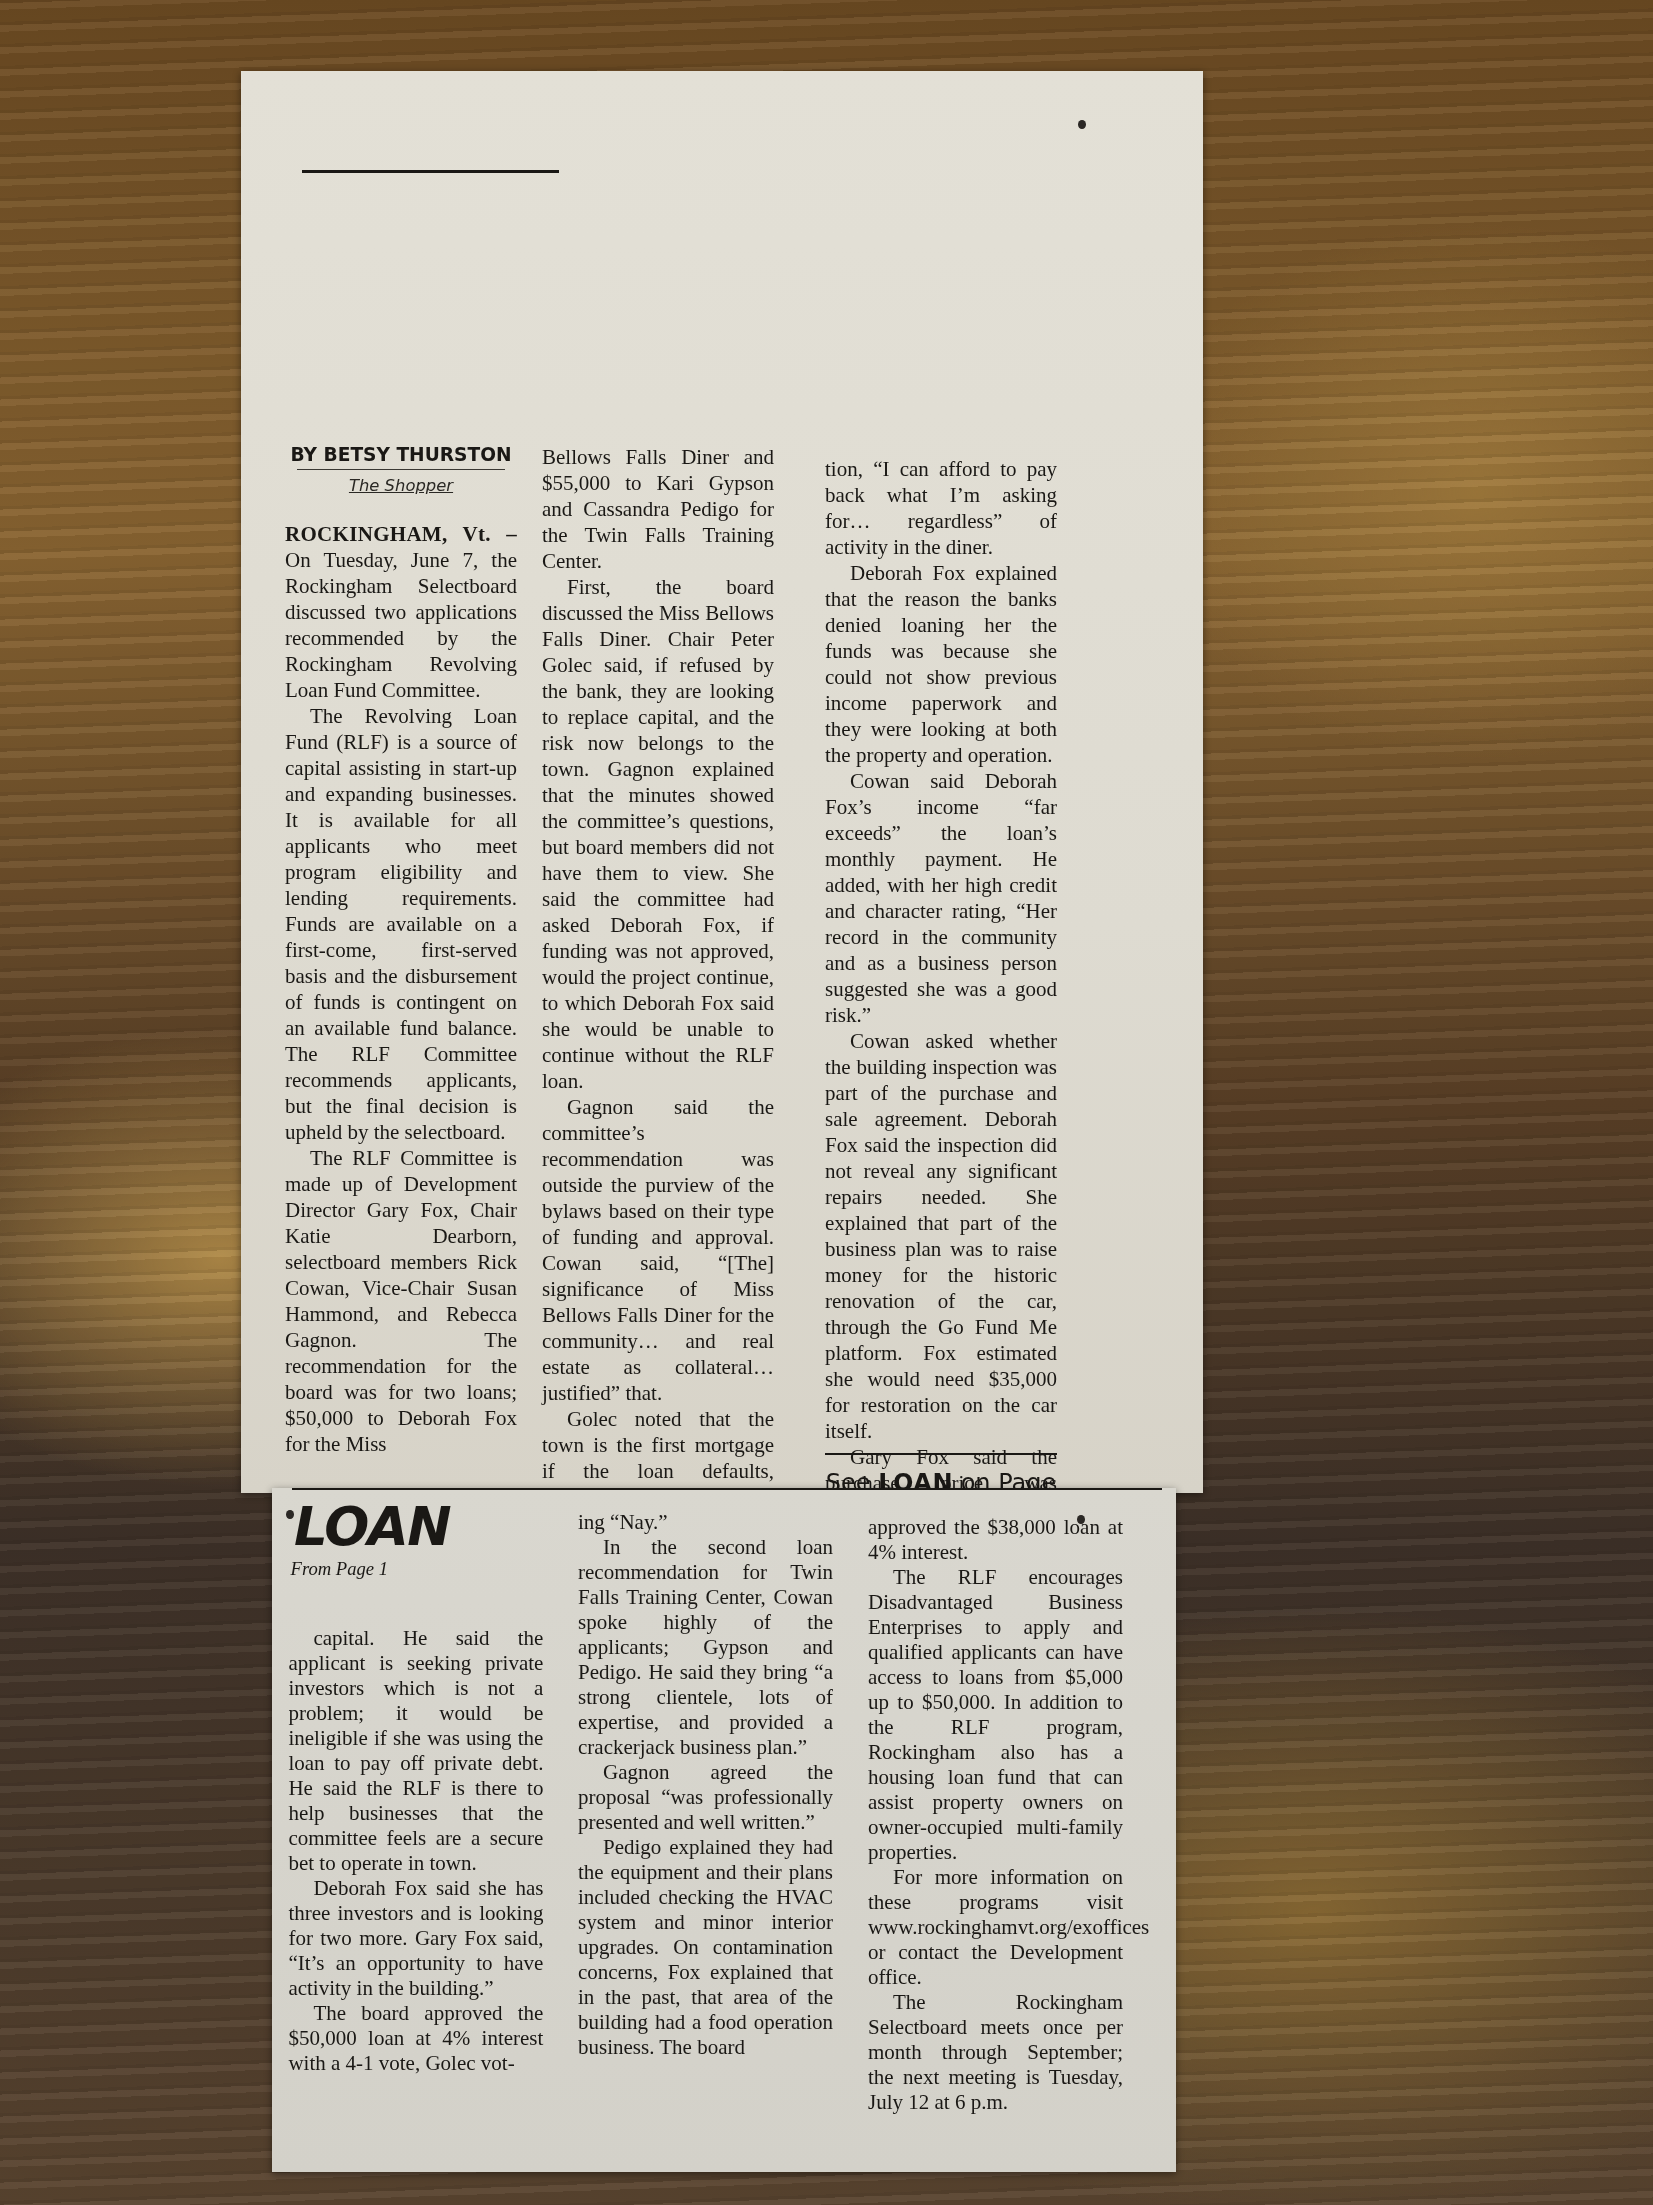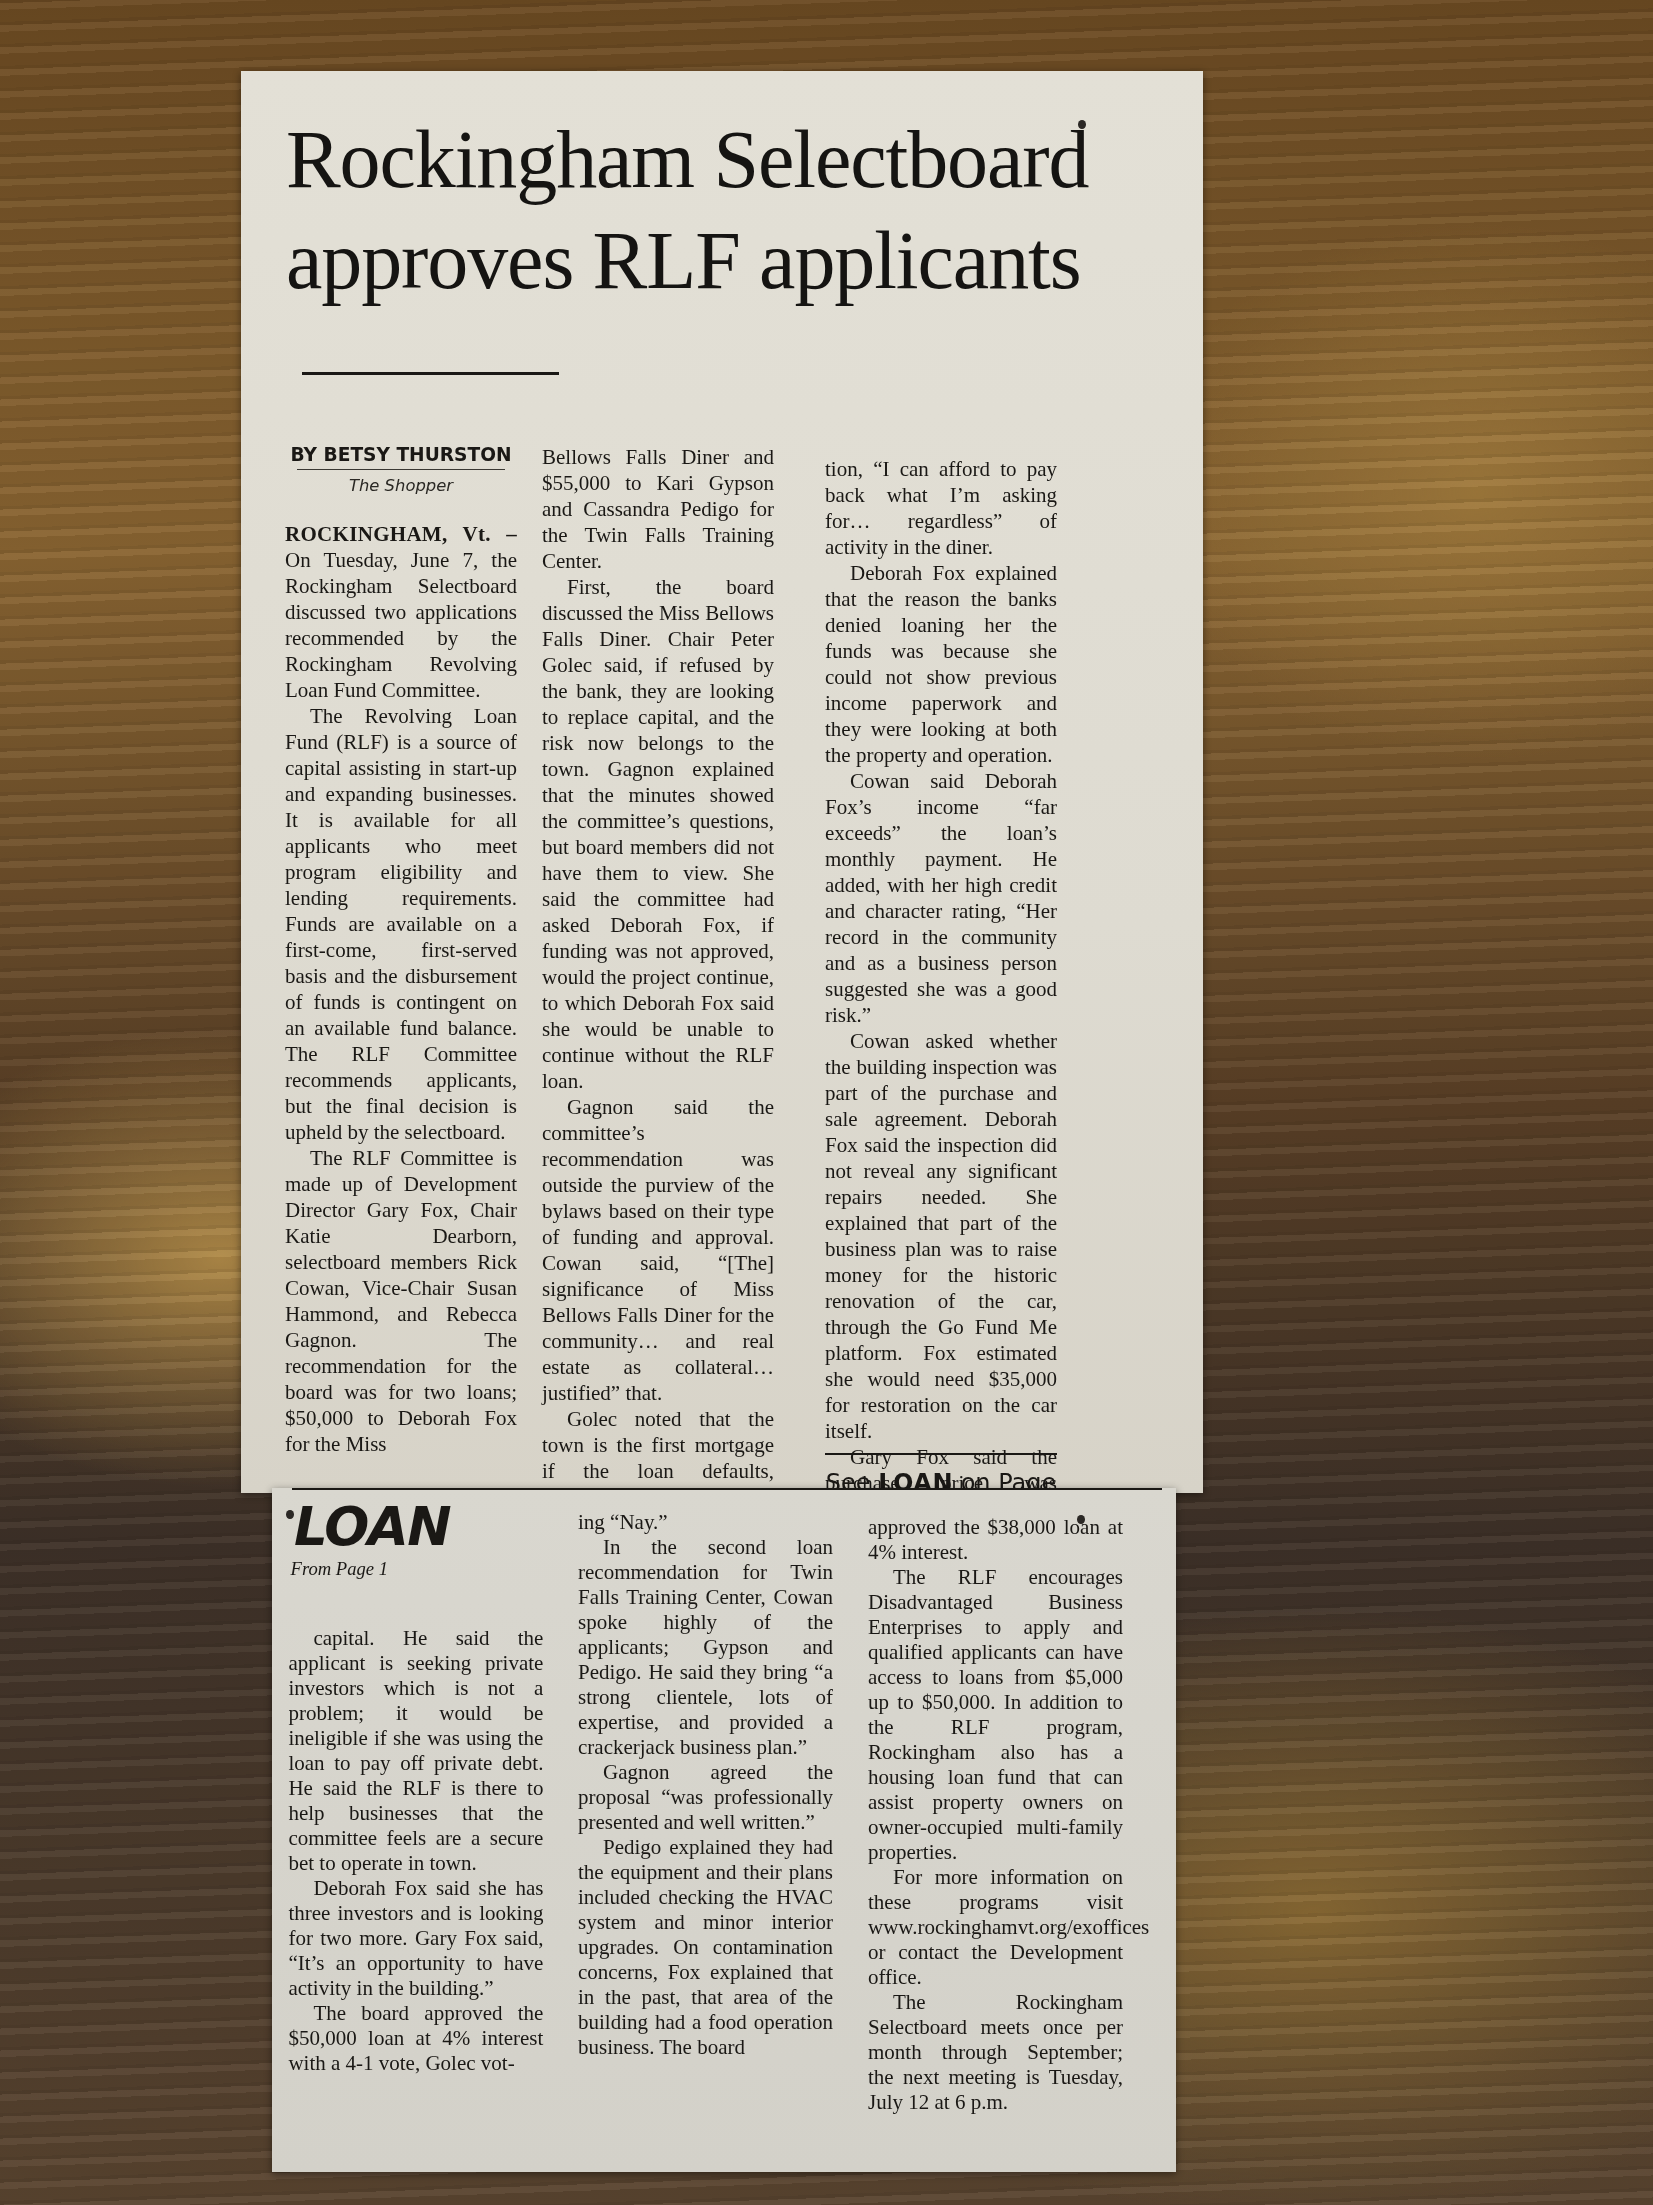--- a/index.html
+++ b/index.html
@@ -37,21 +37,21 @@
   .col p.noindent { text-indent: 0; }
   #top-col1 { left: 44px; top: 450px; width: 232px; }
   #top-col2 { left: 301px; top: 373px; width: 232px; }
   #top-col3 { left: 584px; top: 385px; width: 232px; }
 
   .byline {
     font-family: "DejaVu Sans", sans-serif; font-weight: bold; font-size: 18.6px;
     text-align: center; letter-spacing: 0px; margin-bottom: 4.4px;
   }
   .byline-rule { height: 1.1px; background: #3a3833; margin: 0 12px 5.5px 12px; }
-  .outlet { font-family: "DejaVu Sans", sans-serif; font-style: italic; font-size: 16.4px; text-align: center; margin-bottom: 12px; color: #2a2824; }
+  .outlet { font-family: "DejaVu Sans", sans-serif; font-style: italic; font-size: 16.4px; text-align: center; margin-bottom: 12px; color: #2a2824; text-decoration: underline; }
   .dateline { font-weight: bold; letter-spacing: 0.3px; }
   #top-byline-block { position: absolute; left: 44px; top: 373px; width: 232px; }
 
   .jump-rule { position: absolute; left: 584px; top: 1382px; width: 232px; height: 2.2px; background: #1a1815; }
   .jump-line { position: absolute; left: 584px; top: 1390px; width: 232px; text-align: center;
     font-family: "DejaVu Sans", sans-serif; font-size: 24px; margin-top: 8px; }
   .jump-line b { font-weight: 800; letter-spacing: 0.5px; }
 
   .loan-head-rule { position: absolute; left: 19.7px; top: 0; width: 870px; height: 2.2px; background: #1a1815; }
   .loan-title { position: absolute; left: 22px; top: 11px; font-family: "DejaVu Sans", sans-serif;
@@ -63,21 +63,21 @@
   #bot-col3 { left: 596px; top: 27px; width: 255px; }
   .bot { font-size: 21px; line-height: 25px; }
 
   .pin { position: absolute; width: 7.7px; height: 8.8px; border-radius: 50%; background: #2b2825; }
 </style>
 </head>
 <body>
 
 <div id="clip-top" class="clip">
   <div class="pin" style="left:837px; top:49px;"></div>
-  <h1 class="headline"><span>Rockingham Selectboard approves RLF applicants</span><span class="headline-rule"></span></h1>
+  <h1 class="headline"><span class="headline-rule"></span></h1>
 
   <div id="top-byline-block">
     <div class="byline">BY BETSY THURSTON</div>
     <div class="byline-rule"></div>
     <div class="outlet">The Shopper</div>
   </div>
 
   <div id="top-col1" class="col" style="top:450px;">
     <p class="noindent"><span class="dateline">ROCKINGHAM, Vt. –</span> <span>On Tuesday, June 7, the Rockingham Selectboard discussed two applications recommended by the Rockingham Revolving Loan Fund Committee.</span></p>
     <p>The Revolving Loan Fund (RLF) is a source of capital assisting in start-up and expanding businesses. It is available for all applicants who meet program eligibility and lending requirements. Funds are available on a first-come, first-served basis and the disbursement of funds is contingent on an available fund balance. The RLF Committee recommends applicants, but the final decision is upheld by the selectboard.</p>

